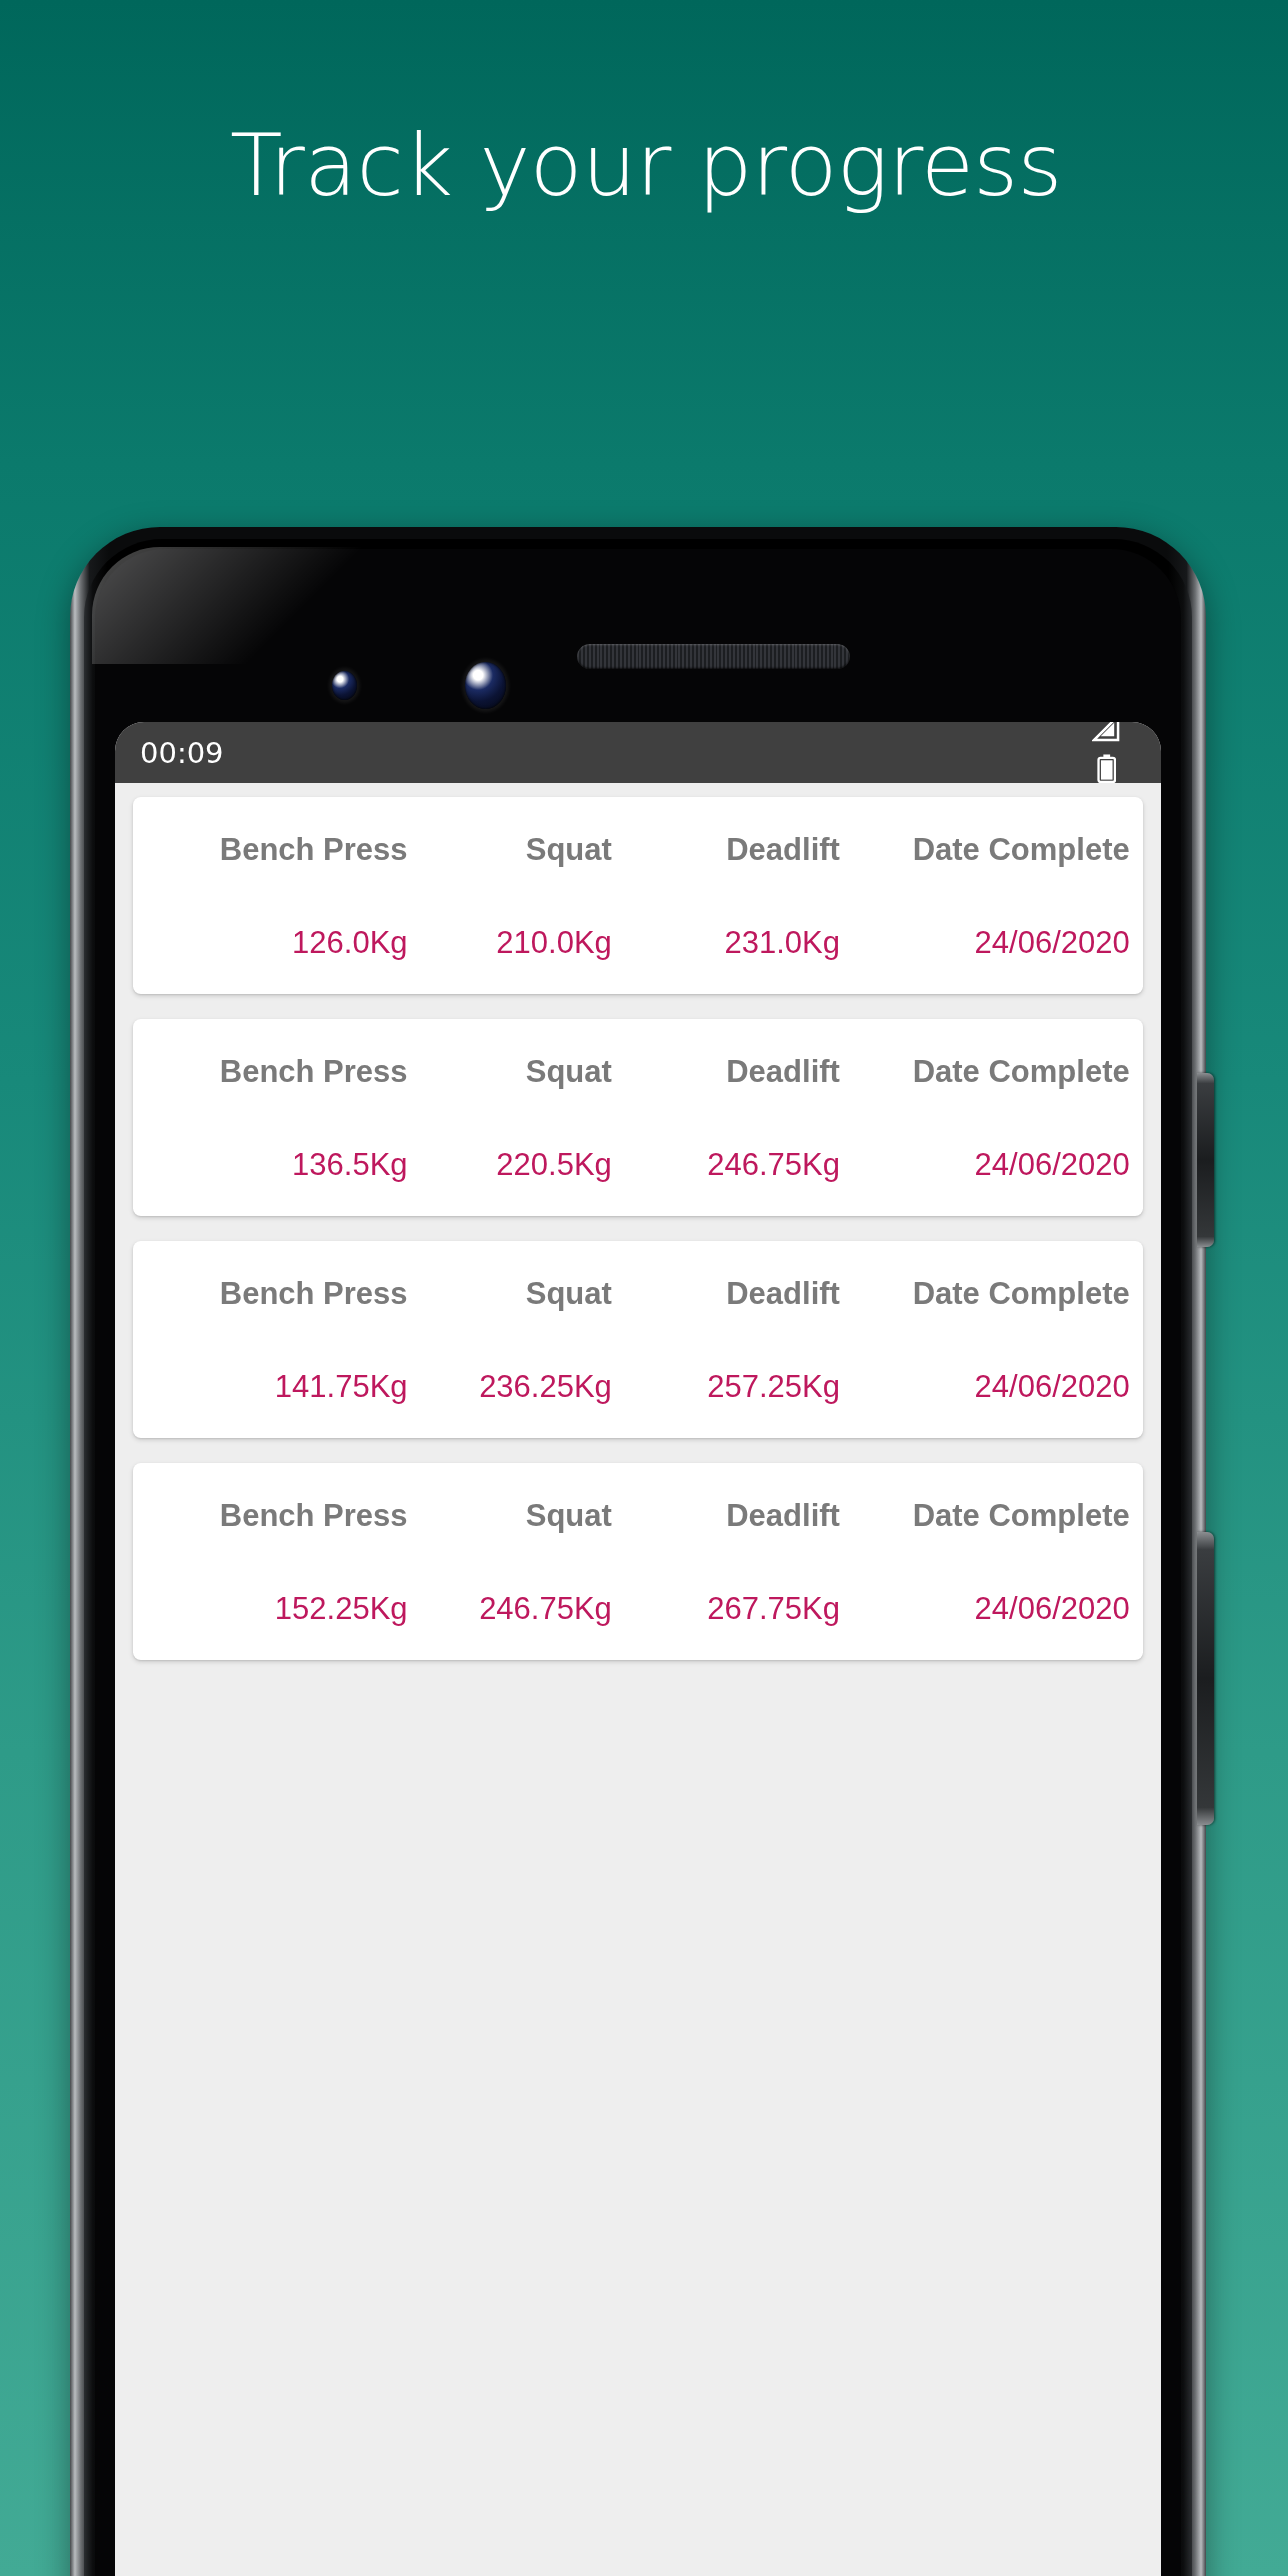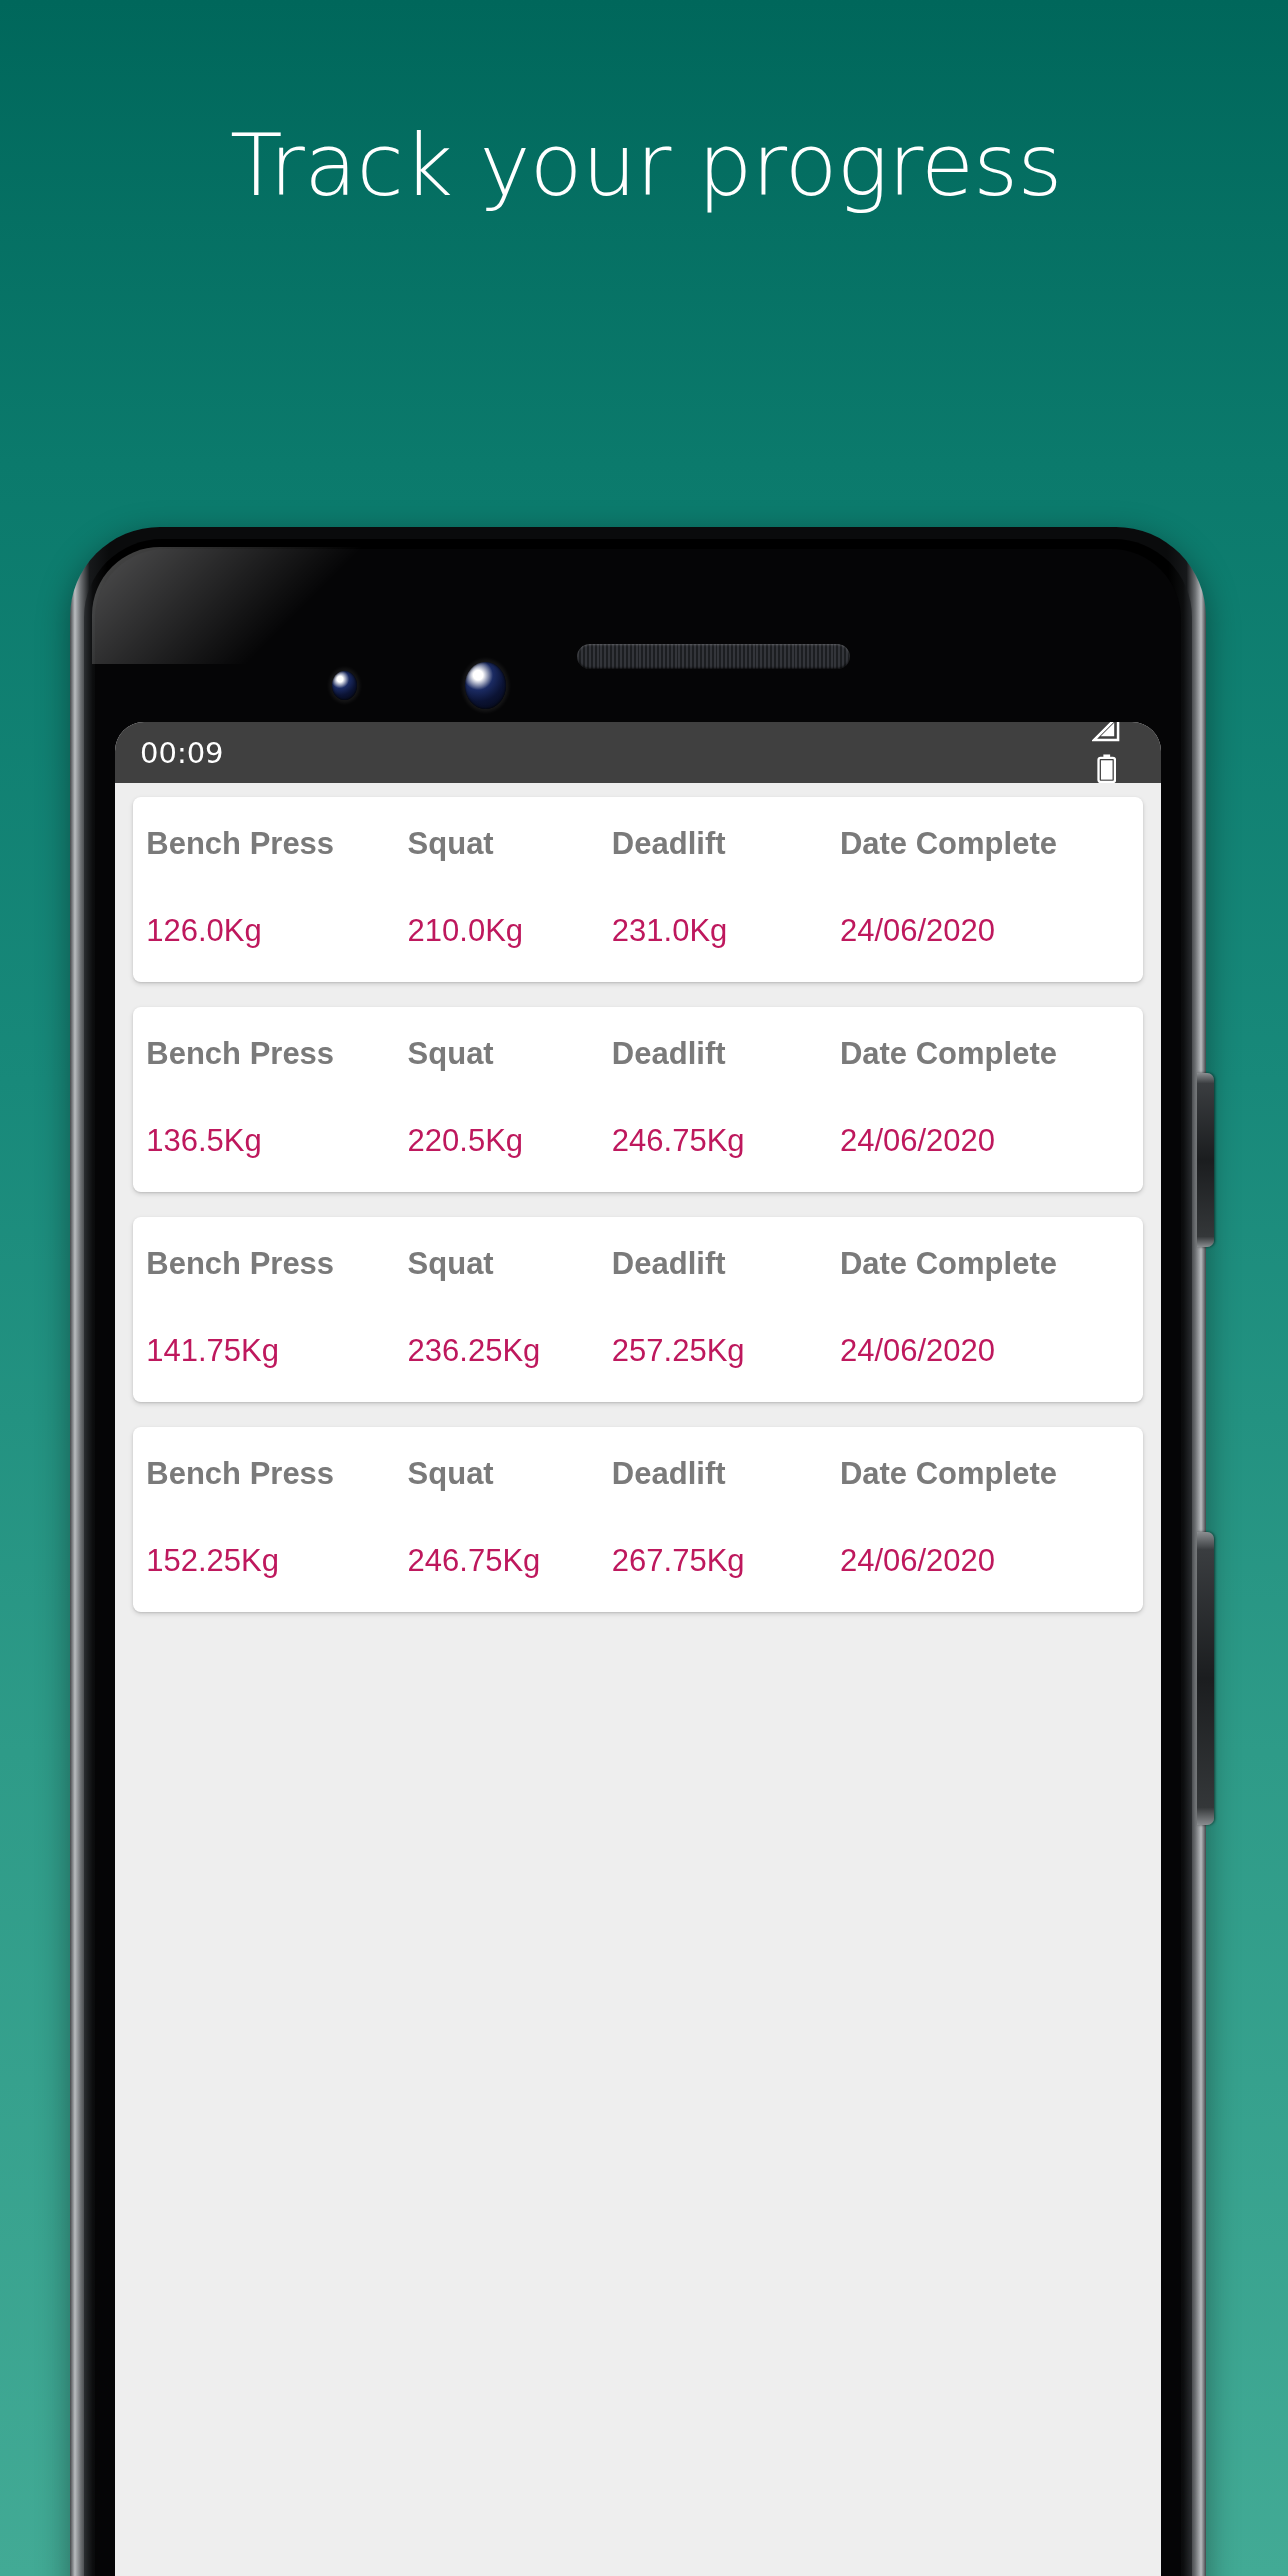--- a/index.html
+++ b/index.html
@@ -156,23 +156,24 @@
     padding:29px 13.7px 33px 13.7px;
     box-shadow:0 2px 4.9px rgba(0,0,0,.14), 0 1px 2px rgba(0,0,0,.10);
   }
   .row {
     display:flex;
     align-items:center;
   }
   .row.head { margin-bottom:51px; }
   .cell {
     flex:1;
-    text-align:left;
+    text-align:right;
     font-size:31px;
     font-family:"Liberation Sans", sans-serif;
+    margin-top:6px;
   }
   .row.head .cell {
     color:#7a7a7a;
     font-weight:bold;
   }
   .row.vals .cell {
     color:#be185d;
     font-weight:400;
   }
   .cell.c0 { flex:1.10; }

